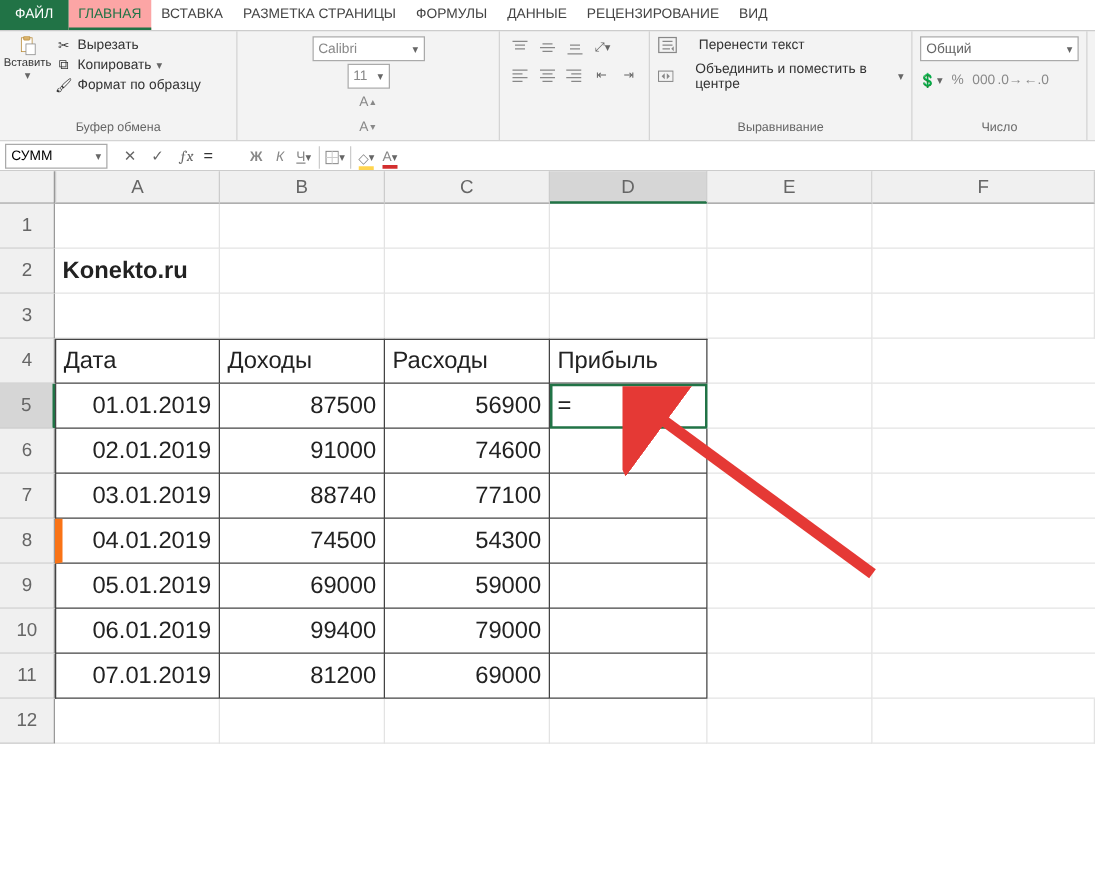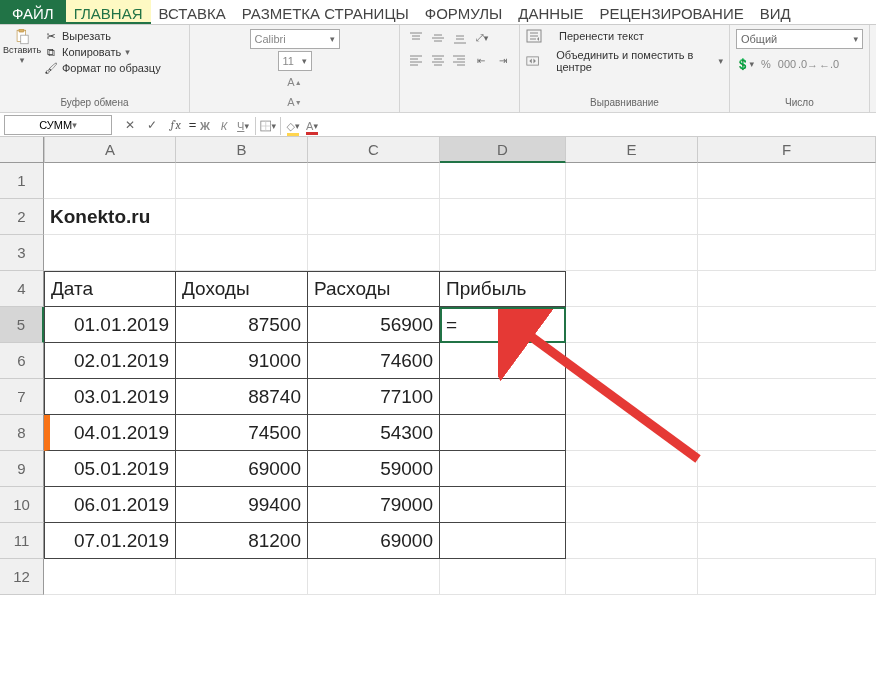--- a/index.html
+++ b/index.html
@@ -1,21 +1,21 @@
 <!DOCTYPE html>
 <html><head>
 <meta charset="utf-8">
 <style>
   * { box-sizing: border-box; margin: 0; padding: 0; font-family: "Segoe UI", Tahoma, sans-serif; }
   body { width: 876px; height: 697px; background: #fff; overflow: hidden; position: relative; }
   .ribbon { background: #fff; border-bottom: 1px solid #d4d4d4; }
-  .tabs { display: flex; height: 24px; font-size: 15px; }
+  .tabs { display: flex; height: 24px; font-size: 11px; }
   .tab { padding: 4px 8px; color: #444; cursor: pointer; border-top: 1px solid transparent; }
   .tab.file { background: #217346; color: #fff; padding: 4px 12px; }
-  .tab.active { color: #217346; border-bottom: 2px solid #217346; background: #fef9c3; }
+  .tab.active { color: #217346; border-bottom: 2px solid #217346; background: #fca5a5; }
   .ribbon-body { display: flex; height: 88px; background: #f3f3f3; border-top: 1px solid #ccc; }
   .group { border-right: 1px solid #d4d4d4; padding: 4px 6px; display: flex; flex-direction: column; justify-content: space-between; font-size: 10px; color: #666; }
   .group-label { text-align: center; font-size: 10px; color: #666; padding-top: 2px; }
   .clipboard { width: 190px; display:flex; flex-direction:column;}
   .paste { display:flex; gap:6px; align-items:flex-start; }
   .paste-icon { width:32px; height:36px; display:flex; flex-direction:column; align-items:center; justify-content:center; font-size:9px; color:#333; }
   .paste-icon svg { width:24px; height:26px; }
   .clip-actions { display:flex; flex-direction:column; gap:2px; font-size:11px; color:#333; }
   .clip-actions .item { display:flex; align-items:center; gap:4px; cursor:pointer; }
   .clip-actions .icon { width:14px; height:14px; display:flex; align-items:center; justify-content:center; }
@@ -28,21 +28,21 @@
   .align-group { width:120px; }
   .align-grid { display:flex; flex-direction:column; gap:4px; }
   .align-row { display:flex; gap:2px; }
   .align-btn { width:20px; height:18px; display:flex; align-items:center; justify-content:center; cursor:pointer; }
   .wrap-group { width:210px; }
   .wrap-item { display:flex; align-items:center; gap:17px; font-size:11px; color:#333; margin-bottom:6px; cursor:pointer;}
   .number-group { width:140px; }
   .num-fmt { border:1px solid #aaa; background:#fff; padding:2px 4px; height:20px; font-size:11px; color:#666; display:flex; align-items:center; justify-content:space-between; }
   .num-row { display:flex; gap:3px; margin-top:6px; }
   .fx-bar { display:flex; height:24px; border-bottom:1px solid #ccc; font-size:12px; align-items:center; }
-  .name-box { width:108px; border:1px solid #aaa; height:20px; margin:2px 4px; display:flex; align-items:center; justify-content:center; padding:0 18px; font-size:11px; }
+  .name-box { width:82px; border:1px solid #aaa; height:20px; margin:2px 4px; display:flex; align-items:center; justify-content:space-between; padding:0 4px; font-size:11px; }
   .fx-btns { display:flex; gap:6px; padding:0 6px; color:#666; }
   .fx-btns span { cursor:pointer; width:16px; text-align:center; }
   .fx-label { font-style:italic; font-family:"Cambria","Times New Roman",serif; color:#666; padding:0 4px; }
   .fx-input { flex:1; padding:0 4px; font-size:13px; color:#333; }
   .sheet { position:relative; }
   .colhdr { display:flex; margin-left:44px; }
   .colhdr .ch { width:132px; text-align:center; background:#f0f0f0; border-right:1px solid #ccc; border-bottom:1px solid #999; font-size:15px; color:#666; height:26px; line-height:26px; cursor:pointer;}
   .colhdr .ch.chD { width:126px; background:#d6d6d6; border-bottom:2px solid #217346; }
   .colhdr .ch:first-child { border-left:1px solid #ccc; }
   .corner { position:absolute; left:0; top:0; width:44px; height:26px; background:#f0f0f0; border-right:1px solid #999; border-bottom:1px solid #999; cursor:pointer;}

